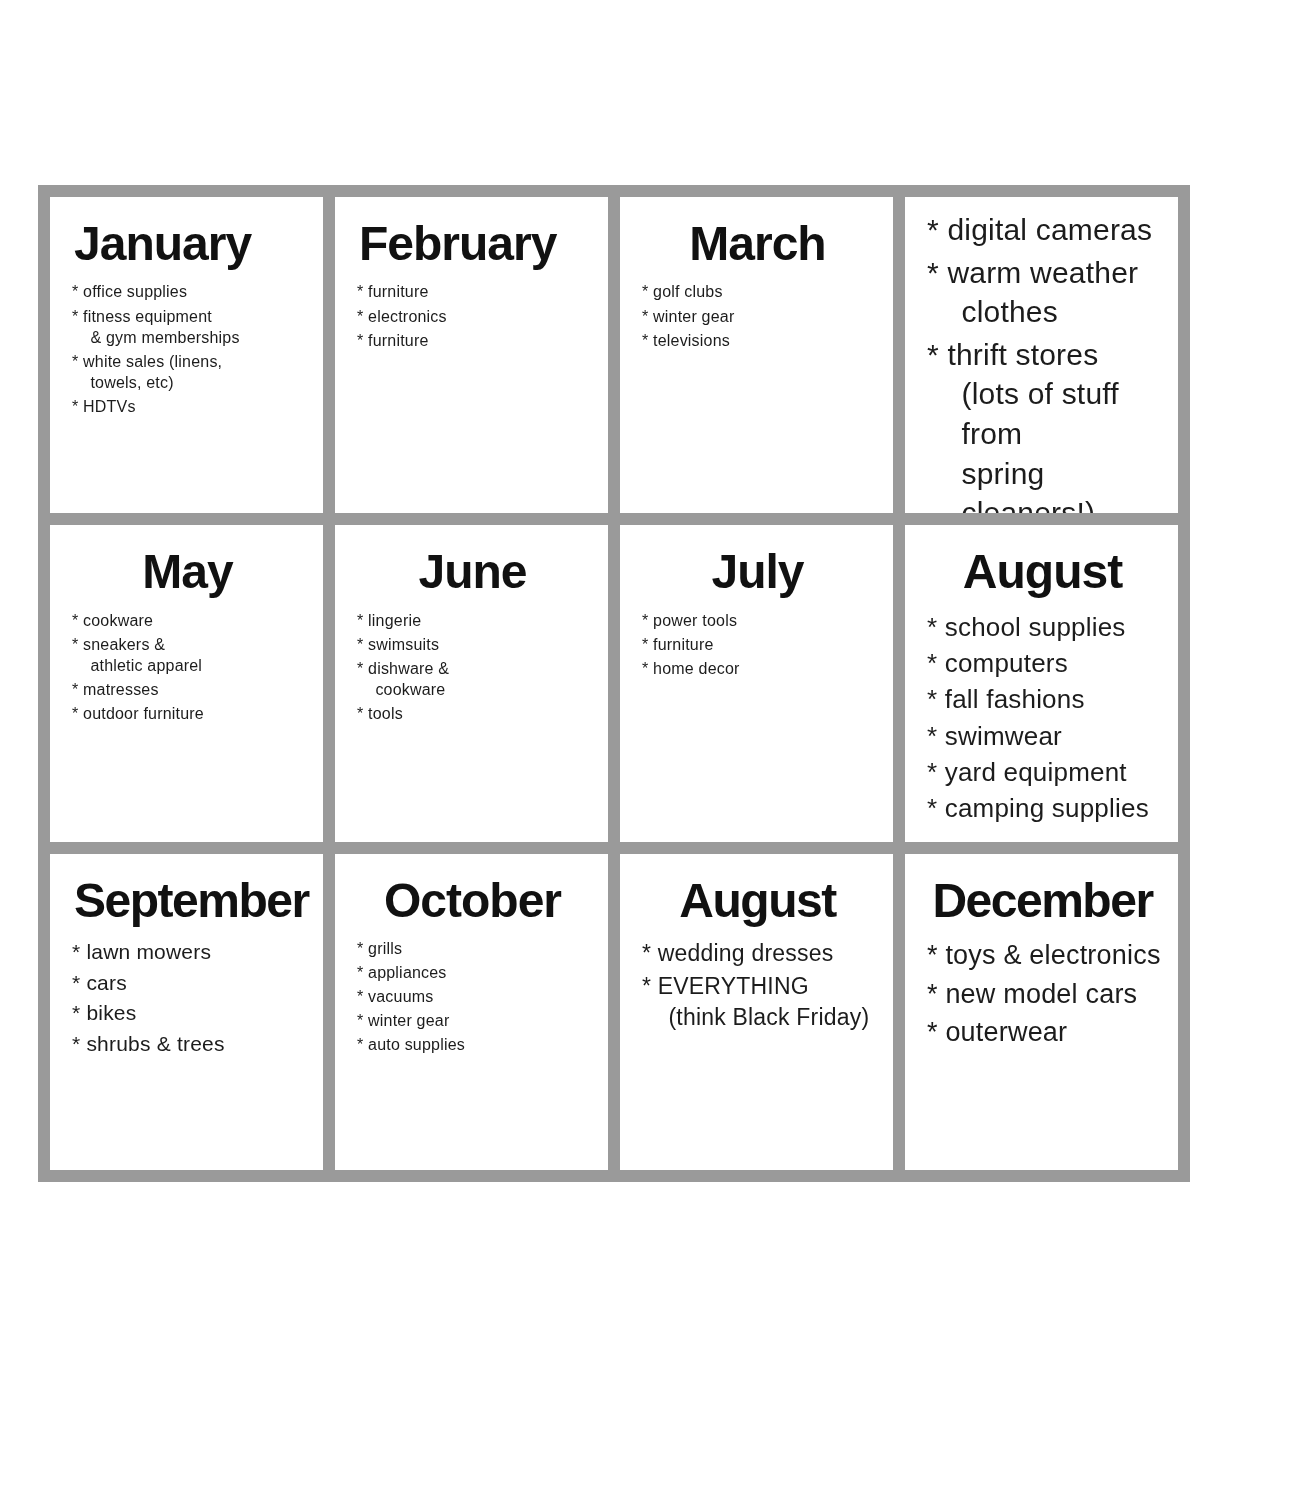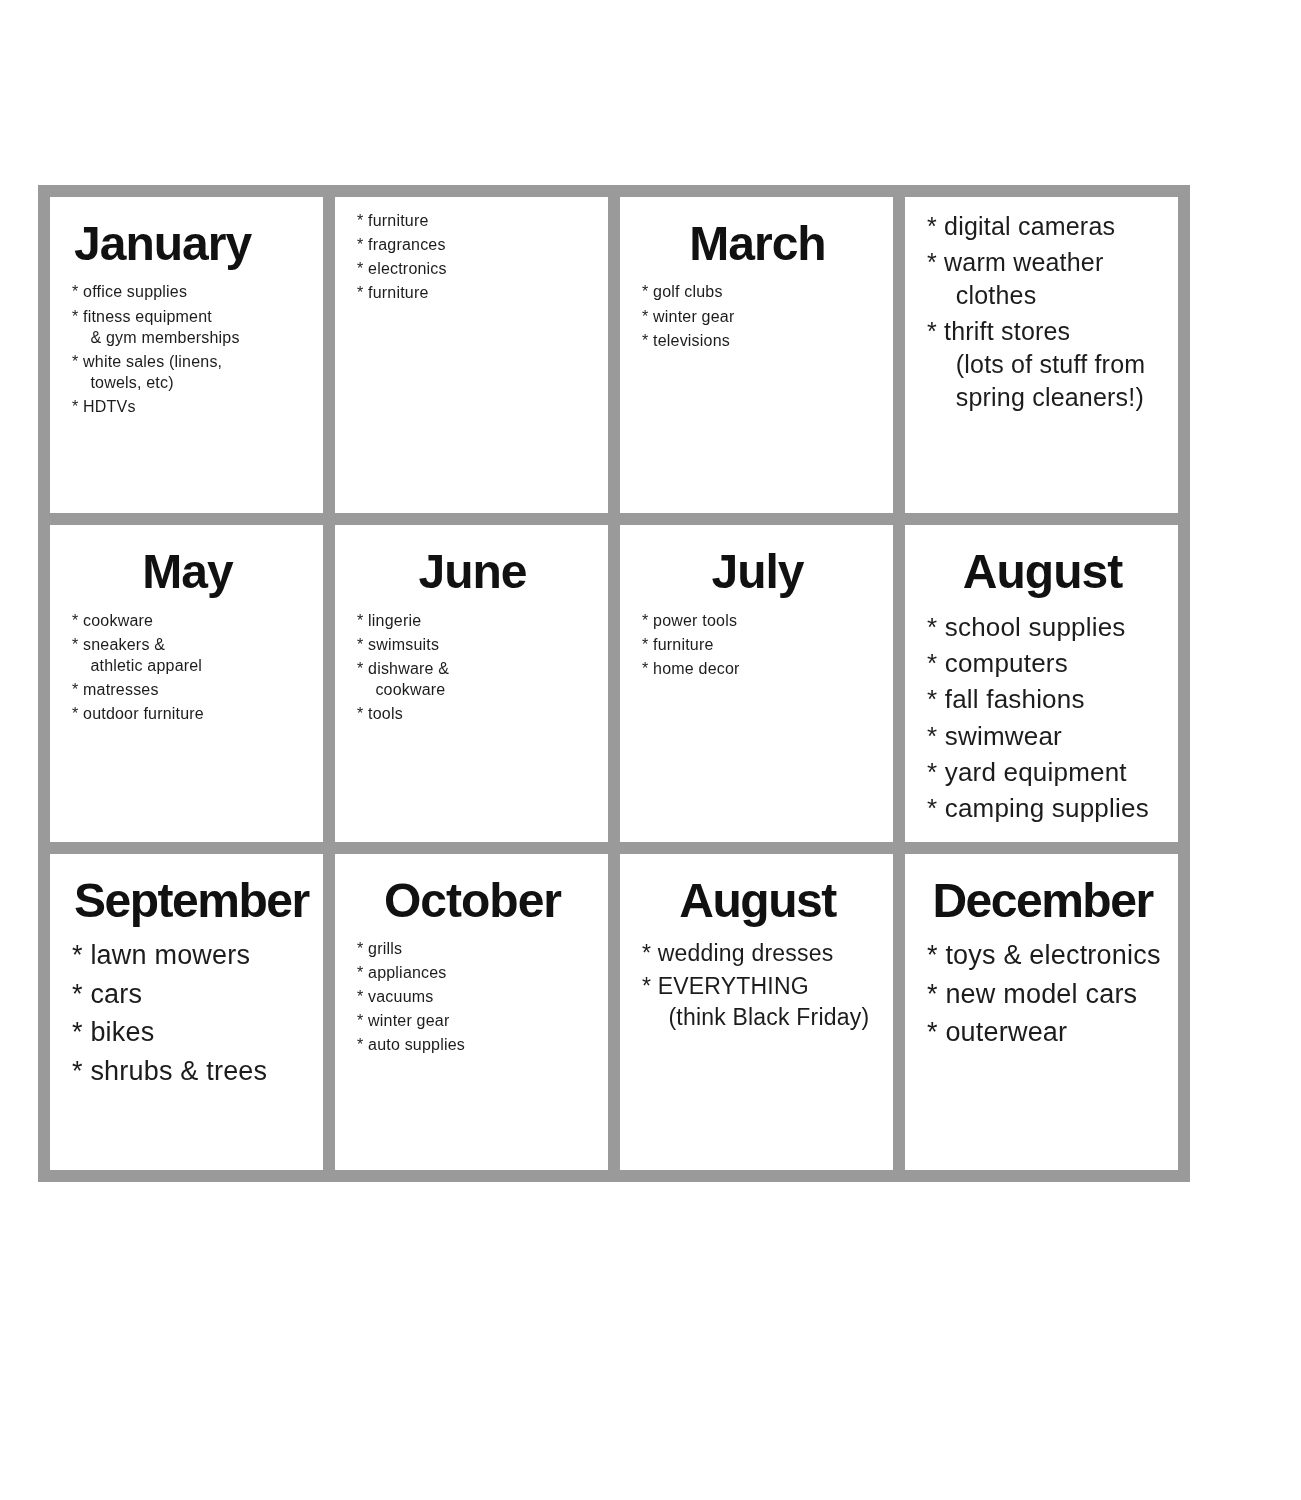--- a/index.html
+++ b/index.html
@@ -53,23 +53,23 @@
   .item {
     font-size: 16px;
     line-height: 1.32;
     letter-spacing: 0.2px;
     white-space: pre-line;
     padding-left: 1.15em;
     text-indent: -1.15em;
     margin: 3px 0;
   }
   
-  .card:nth-child(4) .item  { font-size: 25px; }  
+  .card:nth-child(4) .item  { font-size: 30px; }  
   .card:nth-child(8) .item  { font-size: 26px; margin: 2px 0; } 
-  .card:nth-child(9) .item  { font-size: 27px; }  
+  .card:nth-child(9) .item  { font-size: 21px; }  
   .card:nth-child(11) .item { font-size: 23px; }  
   .card:nth-child(12) .item { font-size: 27px; }  
   .card:nth-child(9) .month-name,
   .card:nth-child(11) .month-name,
   .card:nth-child(12) .month-name { letter-spacing: -1.5px; }
 </style>
 </head>
 <body>
 
 <div class="months-grid">
@@ -79,23 +79,23 @@
         <div class="item">* office supplies</div>
         <div class="item">* fitness equipment
 &amp; gym memberships</div>
         <div class="item">* white sales (linens,
 towels, etc)</div>
         <div class="item">* HDTVs</div>
       </div>
   </div>
 
   <div class="card">
+    <div class="month-name left">February</div>
     <div class="items">
         <div class="item">* furniture</div>
-        <div class="item">* fragrances</div>
         <div class="item">* electronics</div>
         <div class="item">* furniture</div>
       </div>
   </div>
 
   <div class="card">
     <div class="month-name">March</div>
     <div class="items">
         <div class="item">* golf clubs</div>
         <div class="item">* winter gear</div>

